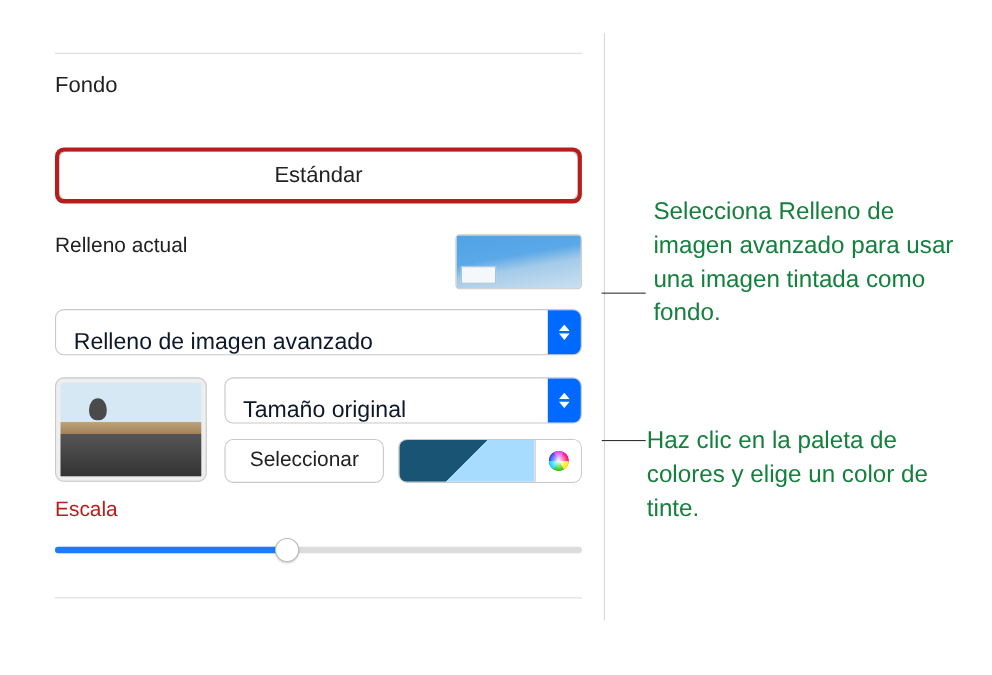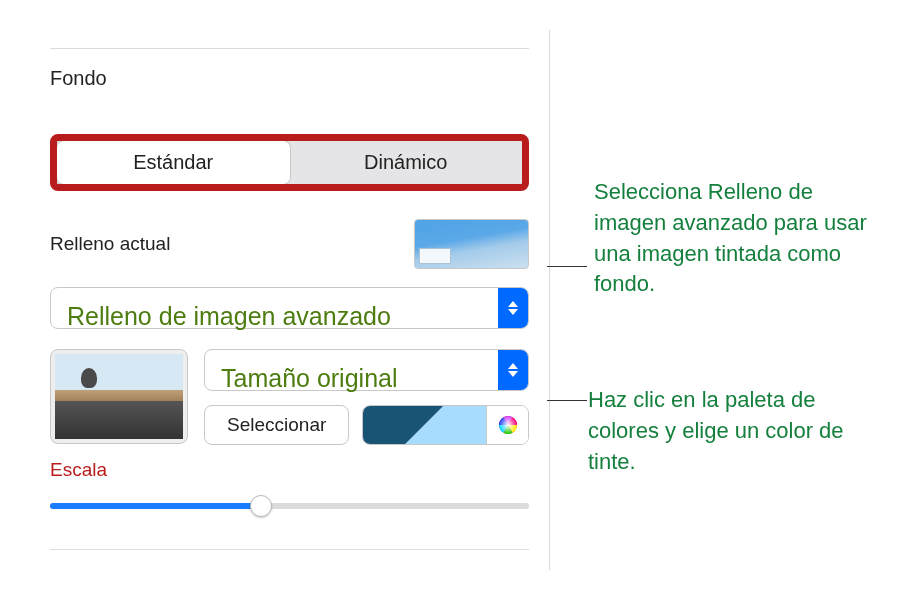--- a/index.html
+++ b/index.html
@@ -24,21 +24,21 @@
     }
     .section-title {
       font-size: 20px;
       color: #222;
       margin-bottom: 32px;
       font-weight: 400;
     }
     .seg-control {
       display: flex;
       width: 100%;
-      border: 7px solid #b91c1c;
+      border: 4px solid #b91c1c;
       border-radius: 8px;
       overflow: hidden;
       background: #e5e5e7;
       margin-bottom: 28px;
       margin-top: 44px;
     }
     .seg-item {
       flex: 1;
       text-align: center;
       padding: 10px 0;
@@ -47,21 +47,20 @@
       cursor: pointer;
       user-select: none;
     }
     .seg-item.active {
       background: #fff;
       border-radius: 7px;
       box-shadow: 0 0 0 1px #c8c8c8;
     }
     .row {
       display: flex;
-      align-items: center;
       justify-content: space-between;
       margin-bottom: 18px;
     }
     .label {
       font-size: 19px;
       color: #222;
     }
     .thumb-current {
       width: 115px;
       height: 50px;
@@ -85,22 +84,22 @@
       justify-content: space-between;
       border: 1px solid #c8c8c8;
       border-radius: 8px;
       background: #fff;
       padding: 0 0 0 16px;
       height: 42px;
       width: 100%;
       cursor: pointer;
     }
     .popup-label {
-      font-size: 25px;
-      color: #4d7c0f;
+      font-size: 21px;
+      color: #0f172a;
       margin-top: 17px;
     }
     .popup-arrows {
       width: 30px;
       height: 100%;
       background: #0069ff;
       border-top-right-radius: 7px;
       border-bottom-right-radius: 7px;
       display: flex;
       flex-direction: column;
@@ -282,21 +281,20 @@
 </head>
 <body>
 
 <div class="panel">
   <div class="section-divider-top"></div>
 
   <div class="section-title">Fondo</div>
 
   <div class="seg-control">
     <div class="seg-item active">Estándar</div>
-    <div class="seg-item">Dinámico</div>
   </div>
 
   <div class="row">
     <div class="label">Relleno actual</div>
     <div class="thumb-current"></div>
   </div>
 
   <div class="popup fill-dropdown">
     <span class="popup-label">Relleno de imagen avanzado</span>
     <span class="popup-arrows">

